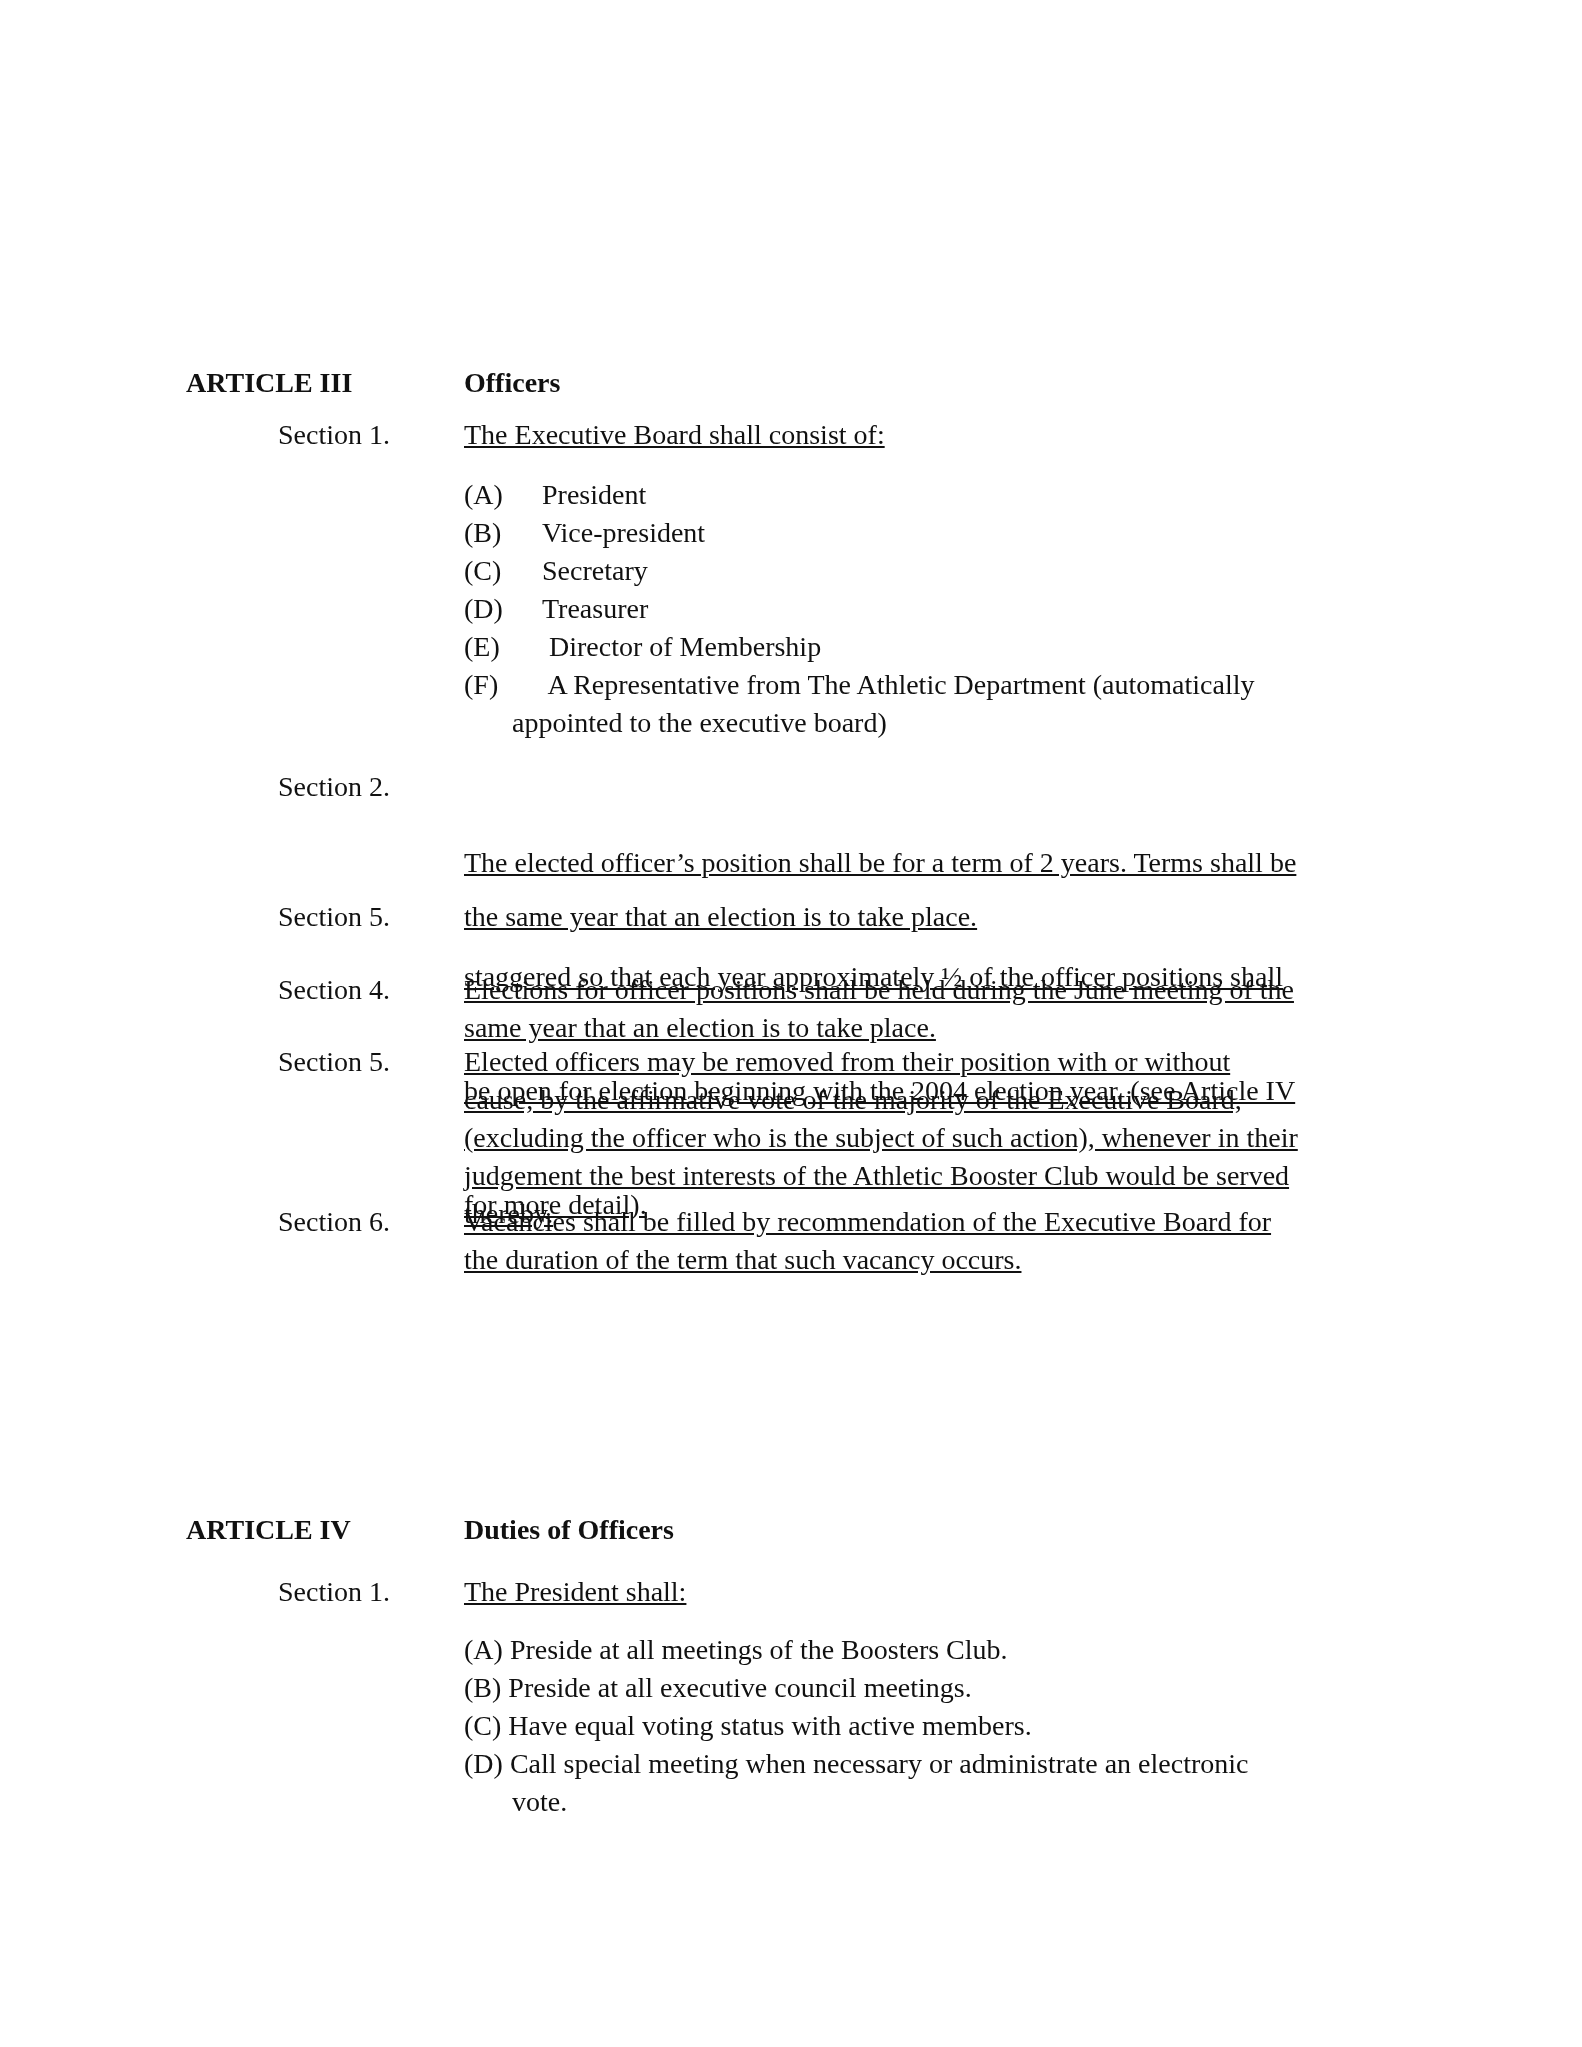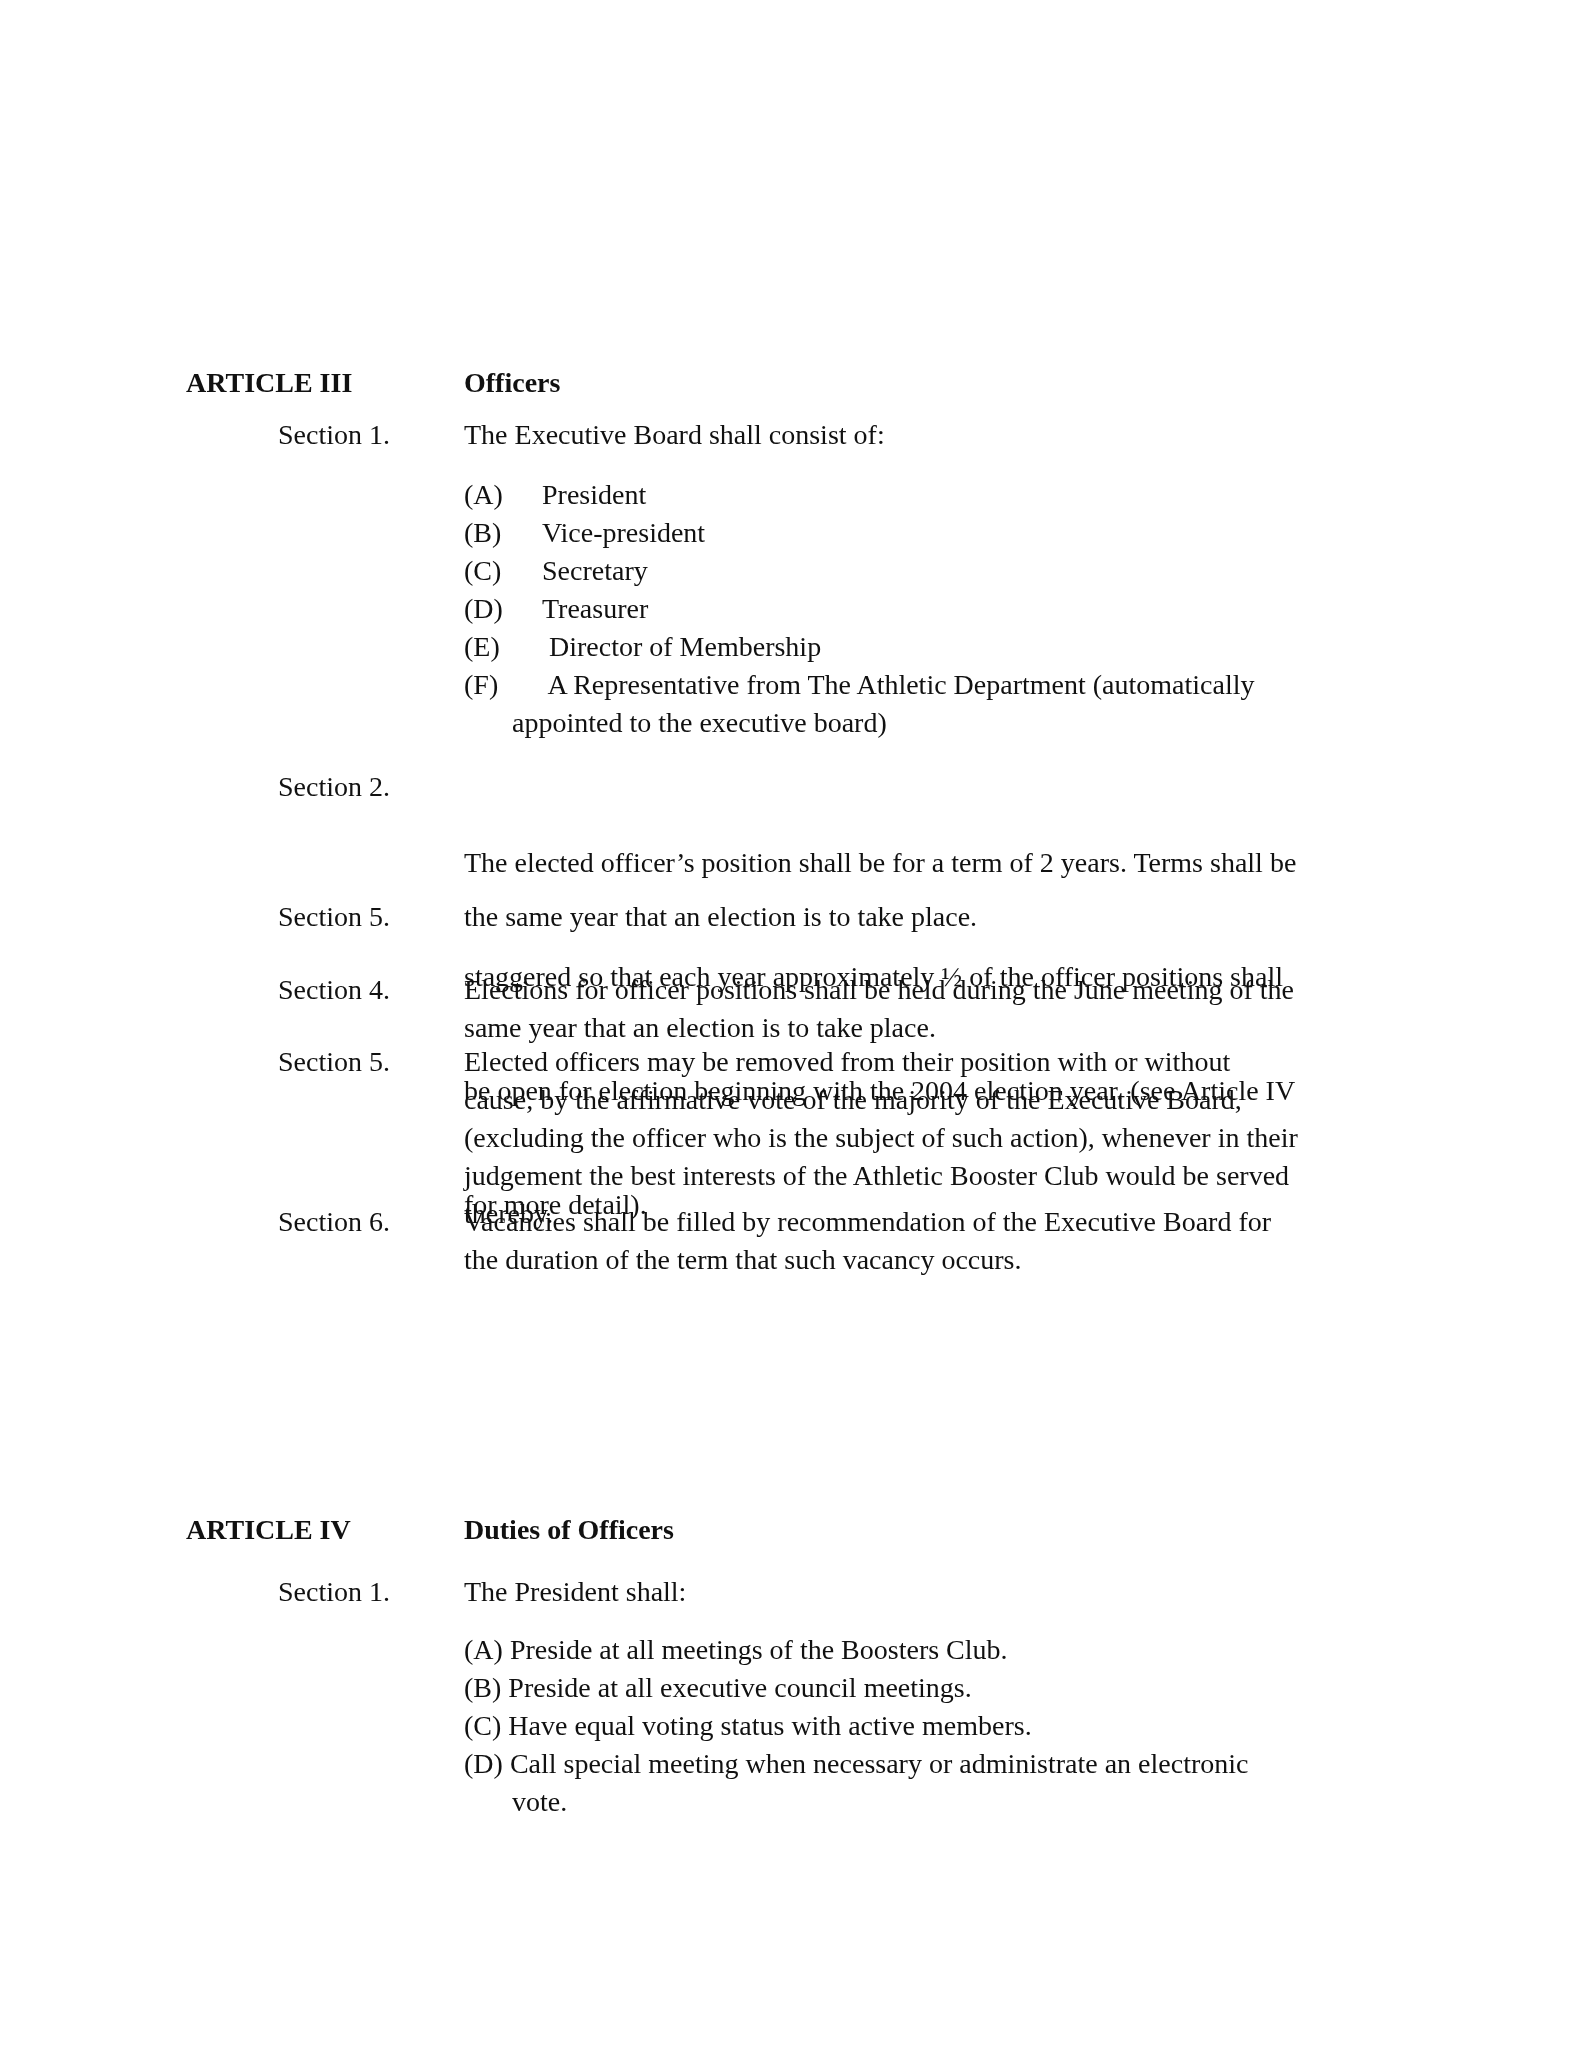--- a/index.html
+++ b/index.html
@@ -4,21 +4,21 @@
 <style>
   html, body { margin: 0; padding: 0; background: #ffffff; }
   body { width: 1582px; height: 2047px; position: relative; overflow: hidden;
          font-family: "Liberation Serif", "DejaVu Serif", serif; color: #111111; }
   .page { position: absolute; left: 0; top: 0; width: 1582px; height: 2047px; background: #ffffff; }
   .row { position: absolute; left: 0; width: 1582px; font-size: 28px; line-height: 38px; }
   .art-label { position: absolute; left: 186px; font-weight: bold; white-space: nowrap; }
   .art-title { position: absolute; left: 464px; font-weight: bold; white-space: nowrap; text-align: right; }
   .sec-label { position: absolute; left: 278px; white-space: nowrap; }
   .sec-body { position: absolute; left: 464px; width: 960px; }
-  .line { display: block; white-space: nowrap; }
+  .line { display: block; white-space: nowrap; text-decoration: underline; }
   .item { display: block; white-space: nowrap; position: relative; font-family: Liberation Serif, serif; }
   .marker { display: inline-block; }
   .m-wide { width: 78px; }
   .m-tight { width: auto; margin-right: 7px; }
   .cont { display: block; padding-left: 48px; white-space: nowrap; }
 </style>
 </head>
 <body>
 
 <div class="page">

